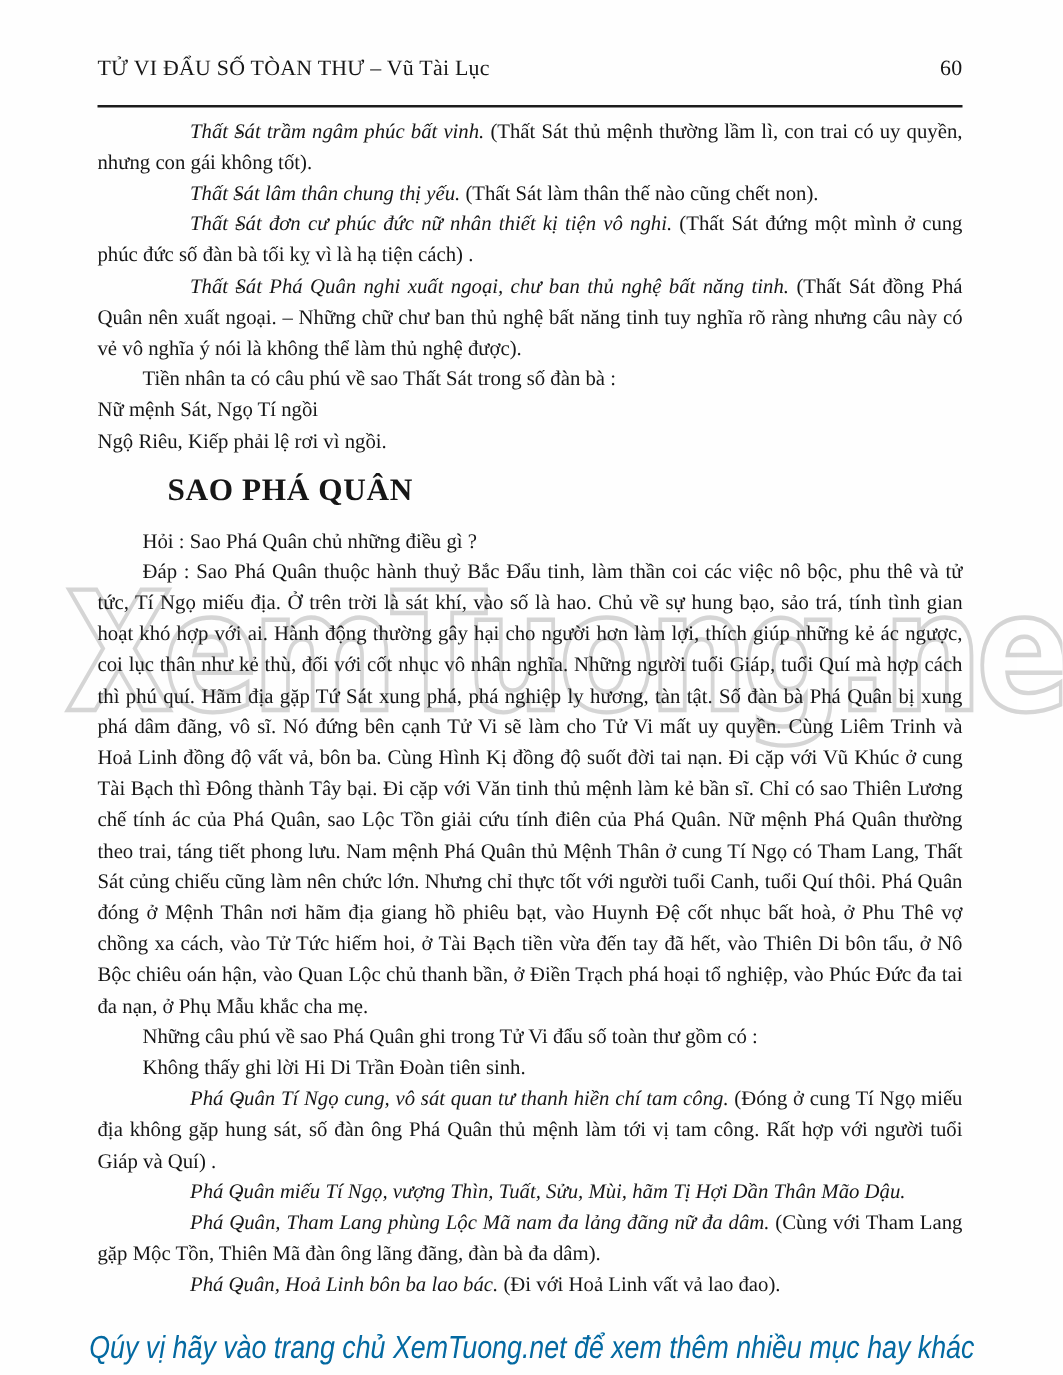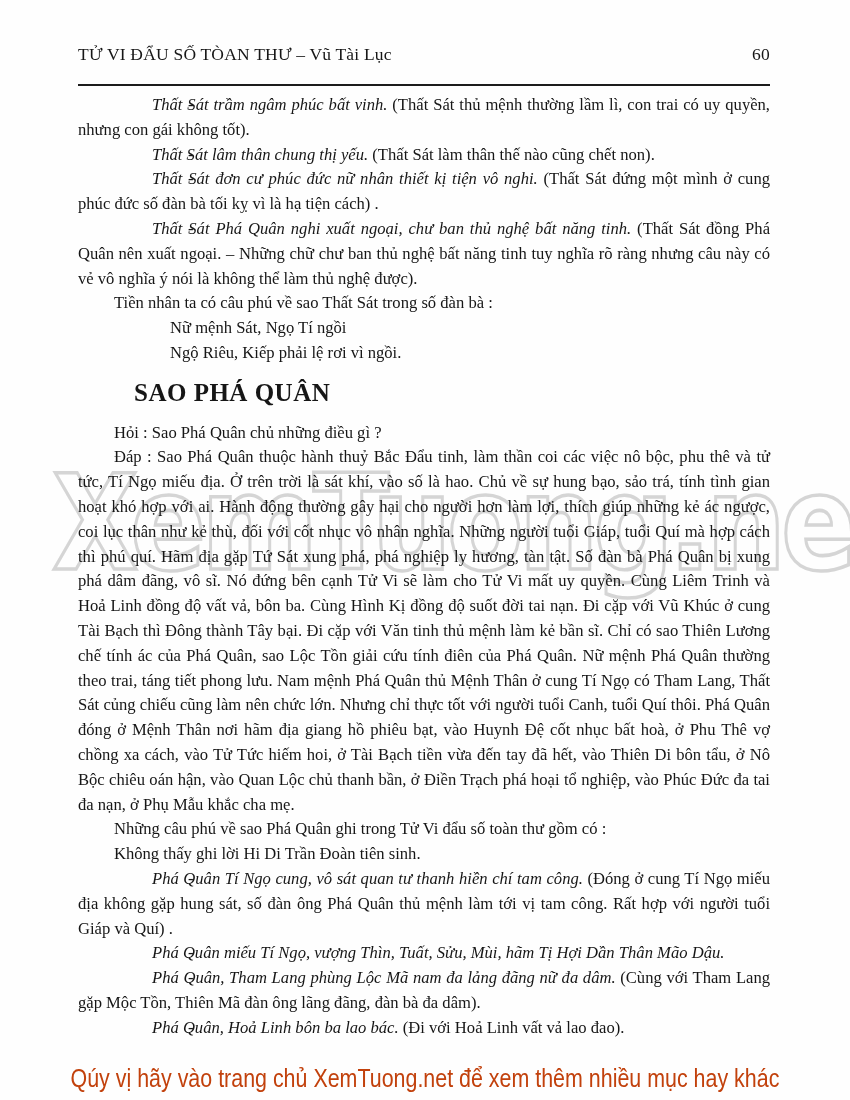--- a/index.html
+++ b/index.html
@@ -18,39 +18,39 @@
     border-top:2.5px solid #1c1c1c;
   }
   .content{
     position:absolute;top:93px;left:78px;width:692px;
     font-size:16.6px;line-height:24.8px;text-align:justify;z-index:2;
   }
   .content p{margin:0;}
   p.dash-para{text-indent:55px;}
   span.dash{display:inline-block;width:19px;font-style:normal;}
   p.indent{text-indent:36px;}
-  p.verse{margin-left:92px;text-align:left;}
+  p.verse{text-align:left;}
   .it{font-style:italic;}
   h2.section{
     font-size:25px;font-weight:bold;letter-spacing:.5px;
     margin:15px 0 15px 56px;text-align:left;text-indent:0;
   }
   .watermark{
     position:absolute;top:458px;left:52px;width:760px;z-index:1;
     font-family:"DejaVu Sans", sans-serif;font-weight:bold;
     font-size:112px;letter-spacing:-5px;white-space:nowrap;
     color:#ffffff;-webkit-text-stroke:3px #cfcfcf;
     text-shadow:0 0 1px #c9c9c9;
     transform:scaleY(1.18);transform-origin:center;
     opacity:.85;pointer-events:none;
   }
   .footer{
     position:absolute;left:0;right:0;bottom:7px;text-align:center;
     font-family:"Liberation Sans", sans-serif;font-size:25.5px;
-    color:#c2410c;white-space:nowrap;z-index:3;
+    color:#0369a1;white-space:nowrap;z-index:3;font-style:italic;
   }
   .footer .inner{display:inline-block;transform:scaleX(.84);transform-origin:center;}
 </style>
 </head>
 <body>
 
 <div class="watermark">XemTuong.net</div>
 
 <div class="header">
   <span>TỬ VI ĐẨU SỐ TÒAN THƯ – Vũ Tài Lục</span>

